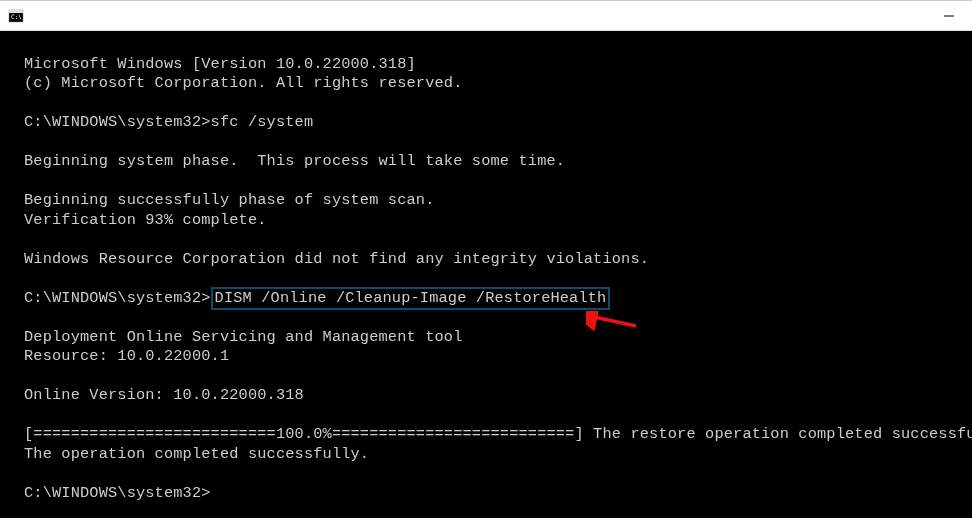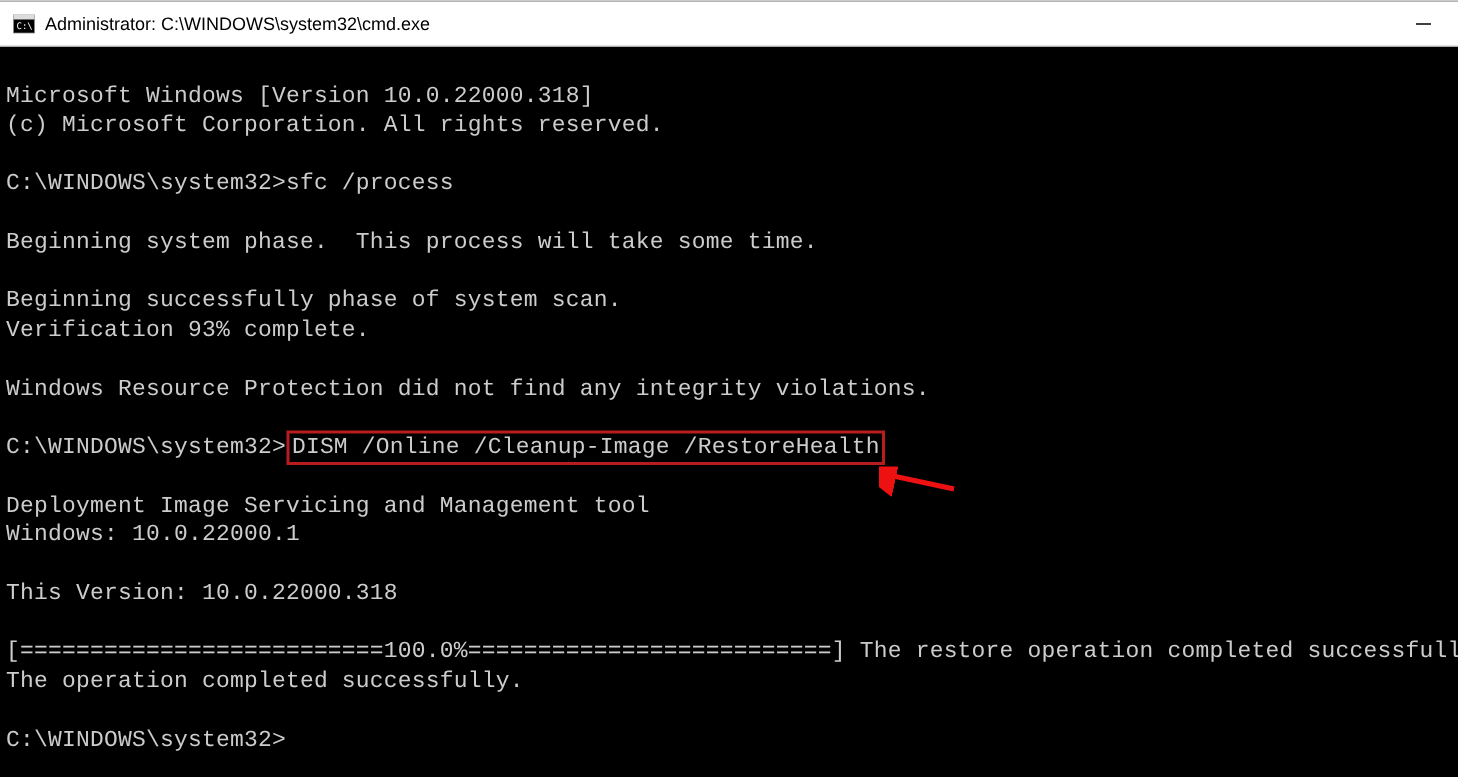--- a/index.html
+++ b/index.html
@@ -62,23 +62,24 @@
     .terminal {
       padding: 4px 4px;
       color: #ccc;
       font-size: 15.3px;
       line-height: 19.5px;
       white-space: pre;
       letter-spacing: 0.15px;
     }
     .terminal-line {
       white-space: pre;
+      margin-left: 20px;
     }
     .highlight-box {
-      border: 2px solid #b91c1c;
+      border: 2px solid #0c4a6e;
       padding: 0 2px;
       display: inline-block;
       margin: -2px 0;
       text-align: center;
     }
     .arrow-annotation {
       position: absolute;
       left: 586px;
       top: 280px;
       pointer-events: none;
@@ -92,50 +93,49 @@
 
 <div class="window">
   <div class="titlebar">
     <span class="titlebar-icon">
       <svg width="16" height="16" viewBox="0 0 16 16">
         <rect x="1" y="2" width="14" height="12" fill="#000" stroke="#888" stroke-width="0.5"></rect>
         <rect x="1" y="2" width="14" height="3" fill="#ddd"></rect>
         <text x="3" y="11" fill="#fff" font-size="6" font-family="monospace">C:\</text>
       </svg>
     </span>
-    <span class="titlebar-text">Administrator: C:\WINDOWS\system32\cmd.exe</span>
     <div class="window-controls">
       <div class="window-control">
         <svg width="10" height="10" viewBox="0 0 10 10">
             <line x1="0" y1="5" x2="10" y2="5" stroke="#000" stroke-width="1"></line>
           </svg>
       </div>
     </div>
   </div>
 
   <div class="content-wrap">
     <div class="terminal">
 <span class="terminal-line">Microsoft Windows [Version 10.0.22000.318]</span>
 <span class="terminal-line">(c) Microsoft Corporation. All rights reserved.</span>
 <span class="terminal-line"></span>
-<span class="terminal-line"><span>C:\WINDOWS\system32&gt;</span><span>sfc /process</span></span>
+<span class="terminal-line"><span>C:\WINDOWS\system32&gt;</span><span>sfc /system</span></span>
 <span class="terminal-line"></span>
 <span class="terminal-line">Beginning system phase.  This process will take some time.</span>
 <span class="terminal-line"></span>
 <span class="terminal-line">Beginning successfully phase of system scan.</span>
 <span class="terminal-line">Verification 93% complete.</span>
 <span class="terminal-line"></span>
-<span class="terminal-line">Windows Resource Protection did not find any integrity violations.</span>
+<span class="terminal-line">Windows Resource Corporation did not find any integrity violations.</span>
 <span class="terminal-line"></span>
 <span class="terminal-line"><span>C:\WINDOWS\system32&gt;</span><span class="highlight-box">DISM /Online /Cleanup-Image /RestoreHealth</span></span>
 <span class="terminal-line"></span>
-<span class="terminal-line">Deployment Image Servicing and Management tool</span>
-<span class="terminal-line">Windows: 10.0.22000.1</span>
+<span class="terminal-line">Deployment Online Servicing and Management tool</span>
+<span class="terminal-line">Resource: 10.0.22000.1</span>
 <span class="terminal-line"></span>
-<span class="terminal-line">This Version: 10.0.22000.318</span>
+<span class="terminal-line">Online Version: 10.0.22000.318</span>
 <span class="terminal-line"></span>
 <span class="terminal-line">[==========================100.0%==========================] The restore operation completed successfully.</span>
 <span class="terminal-line">The operation completed successfully.</span>
 <span class="terminal-line"></span>
 <span class="terminal-line">C:\WINDOWS\system32&gt;</span>
     </div>
 
     <div class="arrow-annotation">
       <svg width="55" height="20" viewBox="0 0 55 20">
         <defs>

